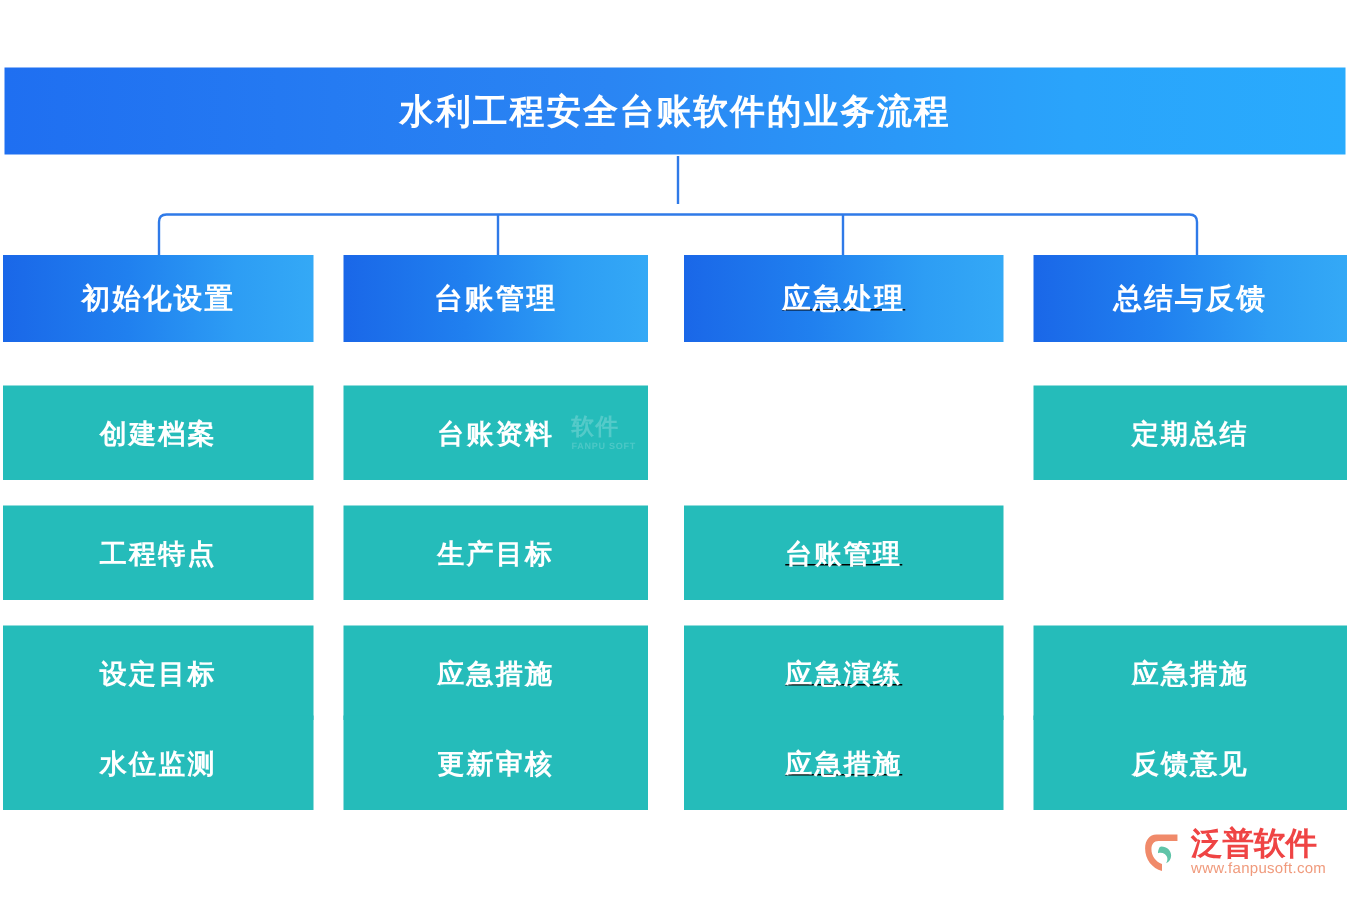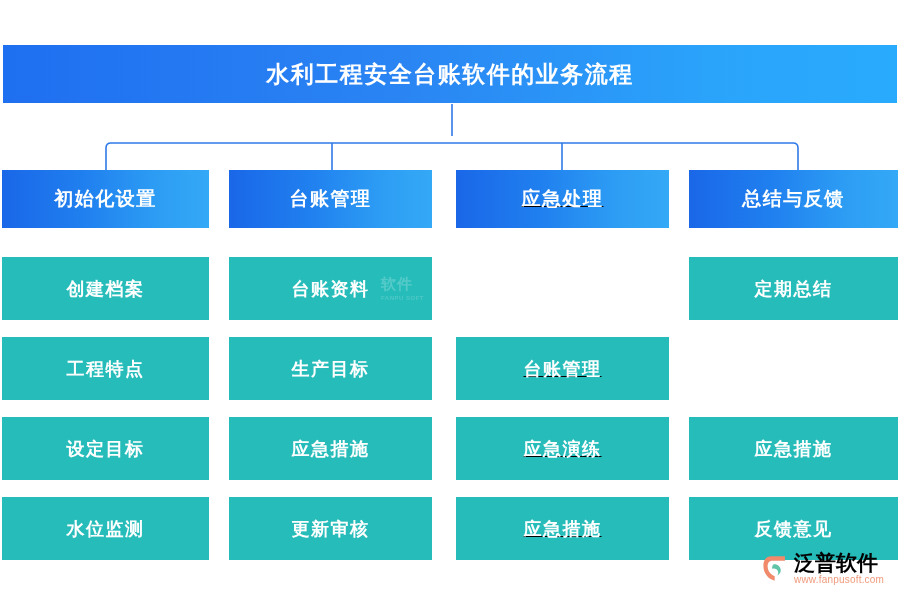--- a/index.html
+++ b/index.html
@@ -91,21 +91,21 @@
 
   
   .col-0 { left: 2px;   width: 207px; }
   .col-1 { left: 229px; width: 203px; }
   .col-2 { left: 456px; width: 213px; text-decoration: underline; }
   .col-3 { left: 689px; width: 209px; }
 
   .row-0 { top: 257px; }
   .row-1 { top: 337px; }
   .row-2 { top: 417px; }
-  .row-3 { top: 497px; }
+  .row-3 { top: 477px; }
 
   
   #inner-watermark {
     position: absolute;
     left: 381px;
     top: 275px;
     font-size: 15px;
     font-weight: bold;
     color: rgba(255,255,255,0.22);
     letter-spacing: 1px;
@@ -139,21 +139,21 @@
   }
   #brand-logo .brand-text-wrap {
     margin-left: 2px;
     display: flex;
     flex-direction: column;
     line-height: 1;
   }
   #brand-logo .brand-name {
     font-size: 21px;
     font-weight: bold;
-    color: #000000;
+    color: #ef4444;
     letter-spacing: 0px;
     white-space: nowrap;
   }
   #brand-logo .brand-url {
     font-size: 10px;
     color: #f09a7c;
     letter-spacing: 0.2px;
     margin-top: 2px;
     white-space: nowrap;
   }

